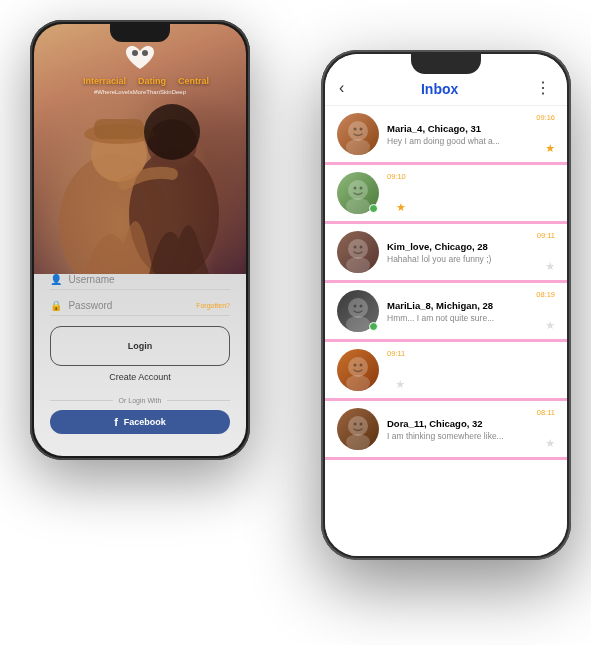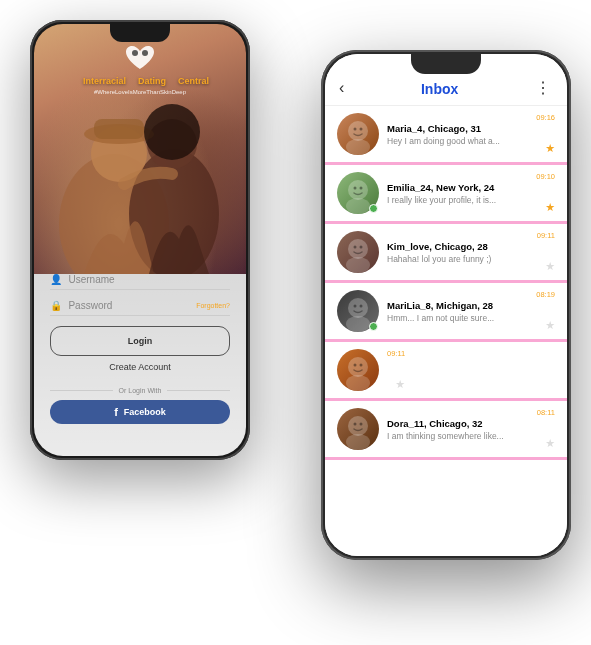--- a/index.html
+++ b/index.html
@@ -103,21 +103,21 @@
       font-size: 10px;
       color: #888;
       flex: 1;
     }
     .forgotten {
       font-size: 7px;
       color: #f5a623;
     }
     .login-btn {
       width: 100%;
-      height: 30px;
+      height: 40px;
       border-radius: 11px;
       border: 1.5px solid #555;
       background: transparent;
       font-size: 9px;
       font-weight: 600;
       color: #333;
       display: flex;
       align-items: center;
       justify-content: center;
       margin-bottom: 6px;
@@ -426,24 +426,20 @@
             <div class="avatar-wrap">
               <div class="avatar-circle av2"><svg viewBox="0 0 42 42" width="42" height="42">
     <circle cx="21" cy="18" r="10" fill="rgba(255,255,255,0.25)"></circle>
     <circle cx="18" cy="16" r="1.5" fill="rgba(0,0,0,0.4)"></circle>
     <circle cx="24" cy="16" r="1.5" fill="rgba(0,0,0,0.4)"></circle>
     <path d="M17 21 Q21 24 25 21" stroke="rgba(0,0,0,0.35)" stroke-width="1.5" fill="none" stroke-linecap="round"></path>
     <ellipse cx="21" cy="34" rx="12" ry="8" fill="rgba(255,255,255,0.2)"></ellipse>
   </svg></div>
               <div class="online-dot"></div>
             </div>
-            <div class="msg-content">
-              <div class="msg-name">Emilia_24, New York, 24</div>
-              <div class="msg-preview">I really like your profile, it is...</div>
-            </div>
             <div class="msg-meta">
               <div class="msg-time">09:10</div>
               <div class="star-icon active">★</div>
             </div>
           </div>
           <div class="inbox-item">
             <div class="avatar-wrap">
               <div class="avatar-circle av3"><svg viewBox="0 0 42 42" width="42" height="42">
     <circle cx="21" cy="18" r="10" fill="rgba(255,255,255,0.25)"></circle>
     <circle cx="18" cy="16" r="1.5" fill="rgba(0,0,0,0.4)"></circle>

